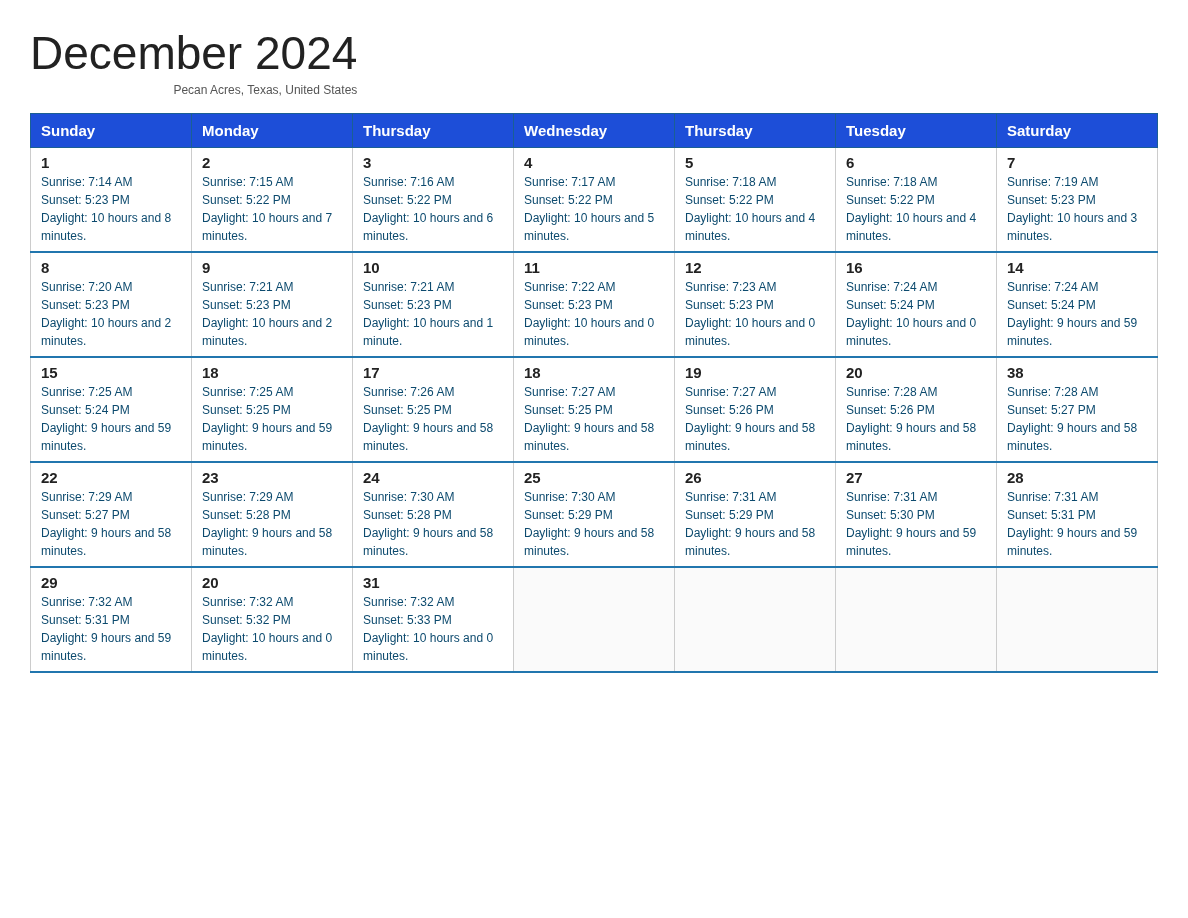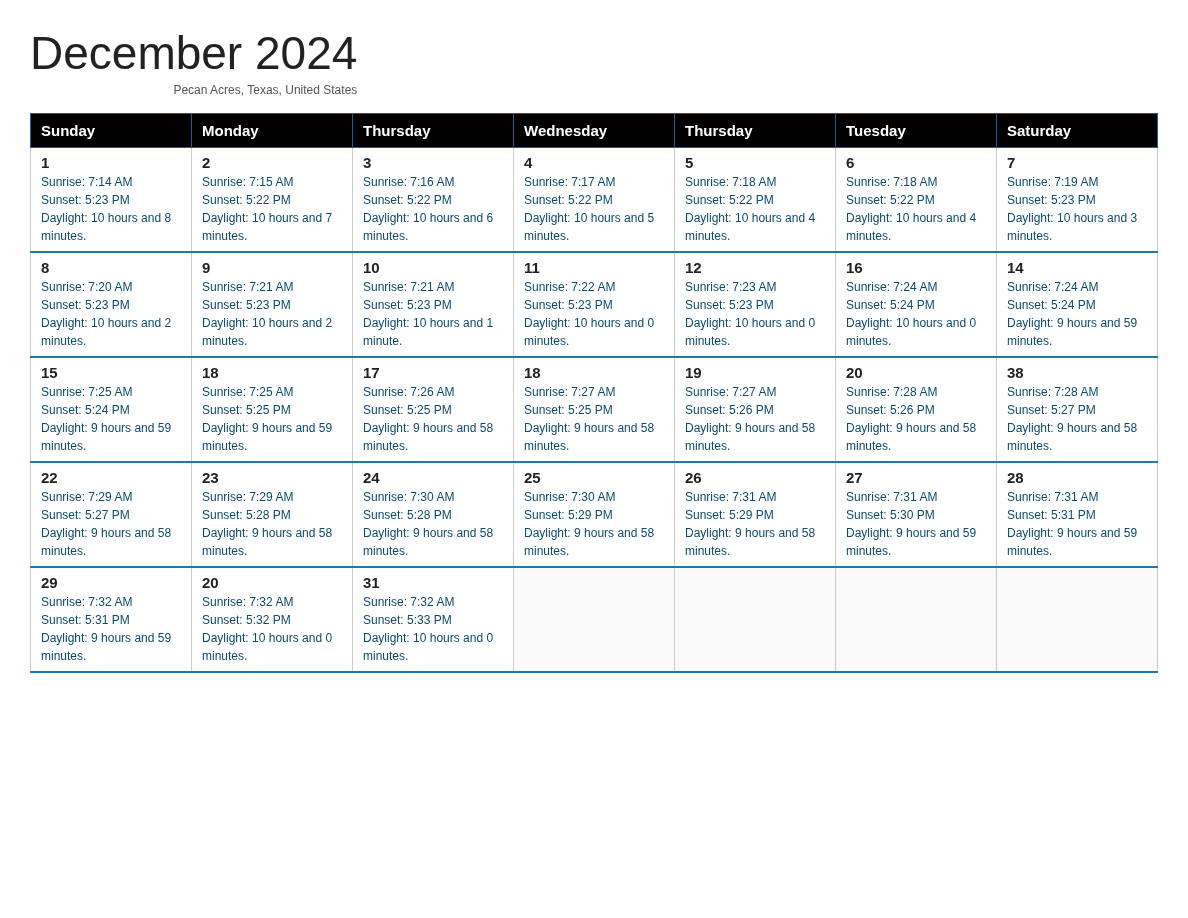--- a/index.html
+++ b/index.html
@@ -62,21 +62,21 @@
       font-size: 12px;
       color: #555;
       margin-top: 4px;
     }
     table {
       width: 100%;
       border-collapse: collapse;
       table-layout: fixed;
     }
     thead tr {
-      background: #000000;
+      background: #1d4ed8;
     }
     thead th {
       color: #fff;
       font-size: 15px;
       font-weight: 600;
       padding: 8px 10px;
       text-align: left;
       border: 1px solid #1a5f94;
     }
     tbody td {

